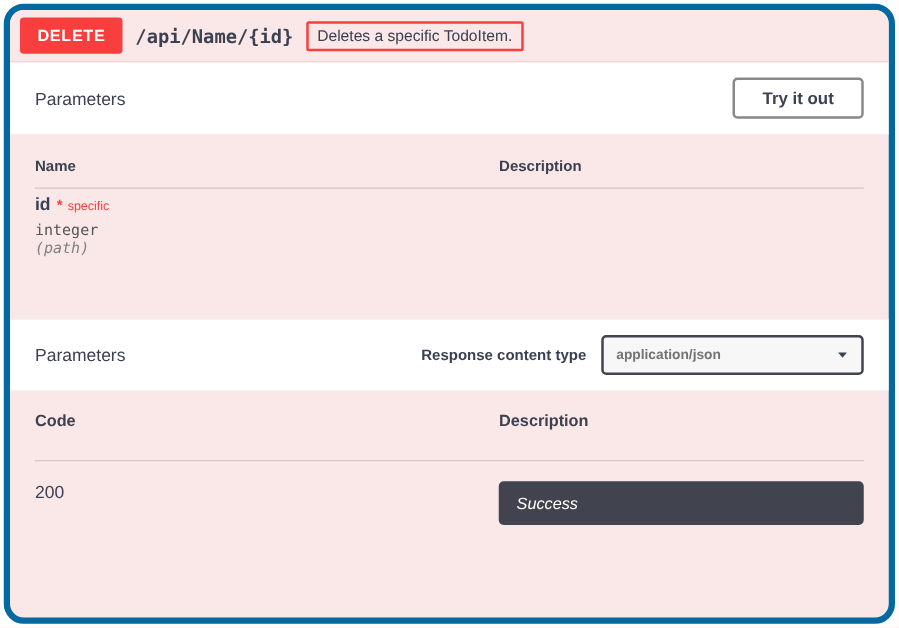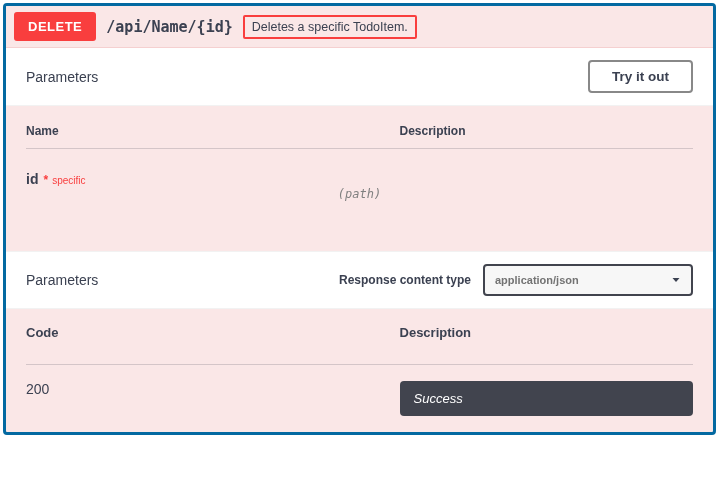--- a/index.html
+++ b/index.html
@@ -5,25 +5,25 @@
   * { box-sizing: border-box; margin: 0; padding: 0; }
   body {
     font-family: -apple-system, BlinkMacSystemFont, "Segoe UI", sans-serif;
     background: #fff;
     padding: 3px;
     width: 719px;
     height: 502px;
     overflow: hidden;
   }
   .wrapper {
-    border: 3px solid #0369a1;
-    border-radius: 4px;
+    border: 5px solid #0369a1;
+    border-radius: 16px;
     overflow: hidden;
     background: #fae7e7;
-    height: 432px;
+    height: 496px;
   }
   .opblock-summary {
     display: flex;
     align-items: center;
     padding: 6px 8px;
     background: #fae7e7;
     border-bottom: 1px solid #f5d0d0;
     gap: 10px;
   }
   .method-badge {
@@ -72,40 +72,39 @@
     cursor: pointer;
   }
   .params-body { padding: 18px 20px 50px; }
   .params-head {
     display: flex;
     font-size: 12px;
     font-weight: 700;
     color: #3b4151;
     border-bottom: 1px solid rgba(59,65,81,.2);
     padding-bottom: 10px;
-    margin-bottom: 22px;
+    margin-bottom: 4px;
   }
   .col-name { width: 56%; }
   .col-desc { width: 44%; }
   .param-name-row { display:flex; align-items: baseline; gap:4px; }
   .param-name { font-weight: 700; font-size: 14px; color: #3b4151; }
   .star { color: #f93e3e; font-weight:700; font-size: 12px; margin-left:1px;}
   .required-text { color: #f93e3e; font-size: 10px; font-weight:400; }
   .param-type {
     font-family: ui-monospace, SFMono-Regular, Menlo, Consolas, monospace;
     font-size: 12px;
     color: #555;
     margin-top: 6px;
   }
   .param-in {
     font-family: ui-monospace, SFMono-Regular, Menlo, Consolas, monospace;
     font-size: 12px;
     font-style: italic;
     color: #808080;
-    text-align: center;
   }
   .responses-header {
     display: flex;
     align-items: center;
     justify-content: space-between;
     padding: 12px 20px;
     background: #fff;
     gap: 12px;
     border-top: 1px solid rgba(0,0,0,0.05);
     border-bottom: 1px solid rgba(0,0,0,0.05);
@@ -171,20 +170,21 @@
     <div class="params-head">
       <div class="col-name">Name</div>
       <div class="col-desc">Description</div>
     </div>
     <div>
       <div class="param-name-row">
         <span class="param-name">id</span>
         <span class="star">*</span>
         <span class="required-text">specific</span>
       </div>
+      <div class="param-type">integer</div>
       <div class="param-in">(path)</div>
     </div>
   </div>
 
   <div class="responses-header">
     <span class="section-title">Parameters</span>
     <div class="content-type-group">
       <span class="content-type-label">Response content type</span>
       <span class="select-wrap">
         <select class="content-type-select">

